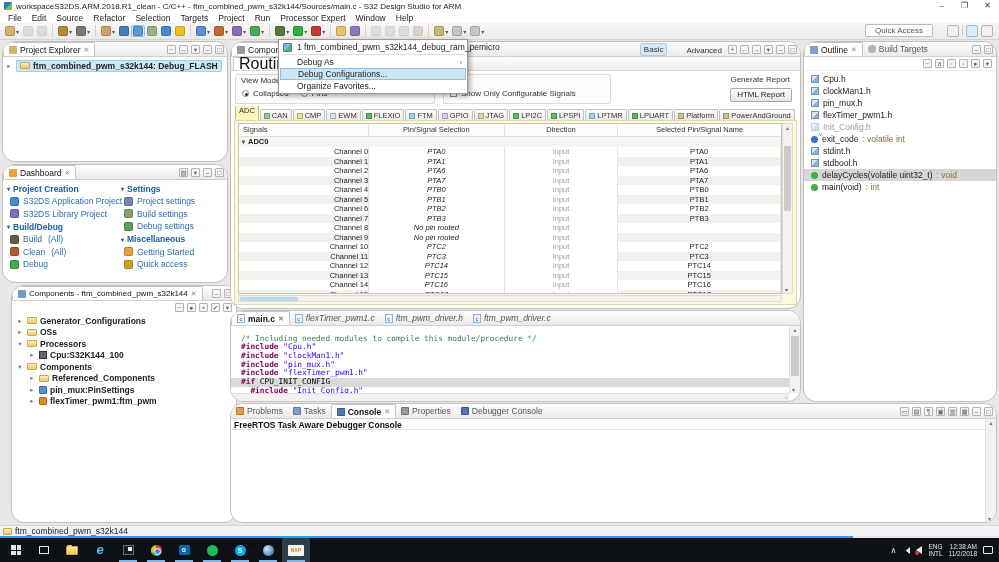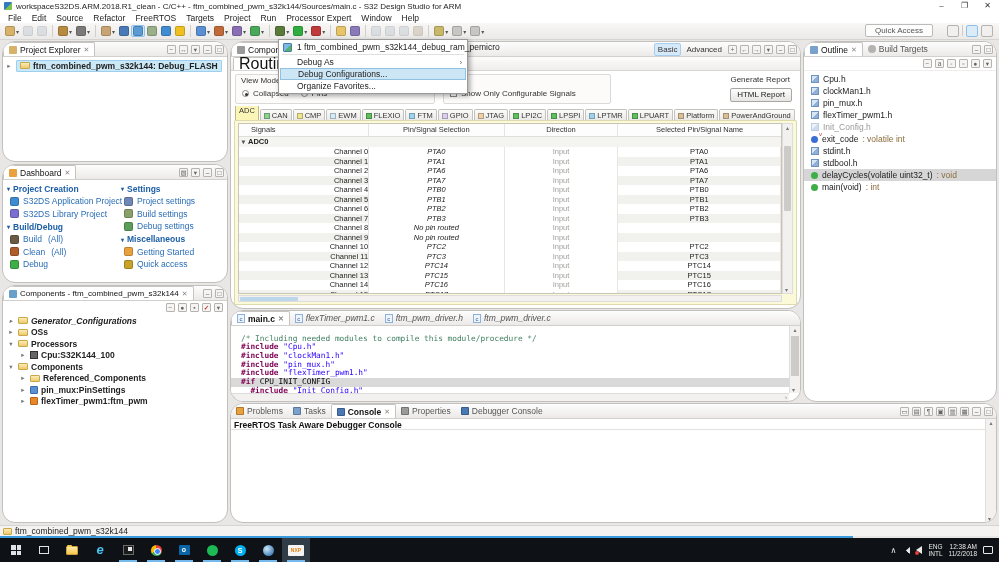--- a/index.html
+++ b/index.html
@@ -56,34 +56,34 @@
   .dicon{width:9px;height:9px;border-radius:2px;border:1px solid rgba(0,0,0,.2);flex:none}
   .dbadge{margin-left:2px}
 
   
   .groupbox{position:absolute;border:1px solid #dcdad6;border-radius:2px;background:#fcfbfa;font-size:8px;color:#333}
   .gb-title{position:absolute;top:1px;left:5px;font-size:8px;color:#333}
   .radio{width:7px;height:7px;border:1px solid #8a8a8a;border-radius:50%;background:#fff;display:inline-block;position:relative;flex:none}
   .radio.on::after{content:"";position:absolute;left:1.5px;top:1.5px;width:3px;height:3px;border-radius:50%;background:#333}
   .checkbox{width:7px;height:7px;border:1px solid #8a8a8a;background:#fff;display:inline-block;flex:none}
   .ctrl-row{display:flex;align-items:center;gap:3px;font-size:8px}
-  .pillgrp{display:flex;align-items:center;gap:2px;font-size:8px;color:#333}
+  .pillgrp{display:flex;align-items:flex-end;gap:16px;font-size:8px;color:#333}
   .pill{padding:1px 3px;border-radius:2px}
   .pill.on{background:#d6e9f8;border:1px solid #a8cdec}
   #html-report-btn{position:absolute;right:8px;top:46px;width:62px;height:14px;border:1px solid #a9a7a4;border-radius:2px;background:linear-gradient(#fdfdfd,#e8e6e4);font-size:8px;text-align:center;line-height:12px;color:#222}
   #gen-report-lbl{position:absolute;right:10px;top:33px;font-size:8px;color:#333}
   #ctabs{position:absolute;left:4px;right:4px;top:64px;height:15px;display:flex;align-items:flex-end;overflow:hidden}
   .ctab{display:flex;align-items:center;gap:2px;padding:1px 3px;font-size:7.5px;background:linear-gradient(#fbfbfa,#e9e8e6);border:1px solid #c4c2bf;border-bottom:none;border-radius:2px 2px 0 0;margin-right:1px;height:12px;color:#333;white-space:nowrap}
   .ctab.active{background:#fbf6b8;height:23px;border-color:#bdb98a}
   .csq{width:6px;height:6px;border:1px solid rgba(0,0,0,.25);flex:none}
   #adc-pane{position:absolute;left:3px;right:3px;top:78px;bottom:3px;background:#fbf9d8;border:1px solid #dddab0;border-radius:1px}
   #sig-table{position:absolute;left:3px;top:2px;right:14px;bottom:10px;background:#fff;border:1px solid #c8c6b8;overflow:hidden;font-size:7.5px}
   .thead{display:flex;height:13px;line-height:12px;background:#fdfdfd;border-bottom:1px solid #e0ded6;color:#333}
   .th{border-right:1px solid #e6e4dc;text-align:center}
-  .c0{width:24%;text-align:left;padding-left:12px}.c1{width:25%}.c2{width:21%}.c3{width:30%;border-right:none}
+  .c0{width:24%;text-align:left;padding-left:4px}.c1{width:25%}.c2{width:21%}.c3{width:30%;border-right:none}
   .tr{display:flex;height:9.5px;line-height:9.5px}
   .tr:nth-child(odd){background:#f1f1ee}
   .td{border-right:1px solid #e8e6de;text-align:center;overflow:hidden;white-space:nowrap}
   .td.c0{text-align:right;padding-left:16px}
   .td.c1{font-style:italic;background:#fff}
   .td.c2{color:#a2a09c;background:#fff}
   .grow{display:flex;height:10px;line-height:10px;background:#f4f4f1;font-weight:bold}
   .grow .gtw{width:9px;text-align:center;color:#555;font-size:6.5px}
   .tvscroll{position:absolute;right:3px;top:2px;width:11px;bottom:10px;background:#f2f1ef;border:1px solid #ddd;font-size:6px;color:#777;text-align:center}
   .tvthumb{position:absolute;left:1px;right:1px;top:22px;height:65px;background:#cdcbc8;border-radius:1px}
@@ -172,21 +172,21 @@
       <span>❐</span>
       <span>✕</span>
     </span>
   </div>
 
   <div id="menubar">
       <span class="menu-item">File</span>
       <span class="menu-item">Edit</span>
       <span class="menu-item">Source</span>
       <span class="menu-item">Refactor</span>
-      <span class="menu-item">FreeRTOS</span>
+      <span class="menu-item">Selection</span>
       <span class="menu-item">Targets</span>
       <span class="menu-item">Project</span>
       <span class="menu-item">Run</span>
       <span class="menu-item">Processor Expert</span>
       <span class="menu-item">Window</span>
       <span class="menu-item">Help</span>
     </div>
 
   <div id="toolbar">
       <span class="tbtn">
@@ -399,41 +399,41 @@
             <span>Getting Started</span>
           </div>
           <div class="ditem">
             <span class="dicon" style="background: rgb(201, 162, 39);"></span>
             <span>Quick access</span>
           </div>
         </div>
       </div>
   </div>
 
-  <div class="panel" id="comps" style="left:2px;top:285px;width:226px;height:238px">
+  <div class="panel" id="comps" style="left:11px;top:285px;width:226px;height:238px">
     <div class="tabbar">
       <span class="vtab active" style="font-size:8px">
         <span class="ticon-sm" style="background:#6aa0c8"></span>
         <span>Components - ftm_combined_pwm_s32k144</span>
         <span class="tclose">✕</span>
       </span>
       <span class="tab-tools">
         <span class="mi noborder">–</span>
         <span class="mi noborder">□</span>
       </span>
     </div>
     <div style="display:flex;justify-content:flex-end;gap:3px;padding:2px 4px" id="comps-tools">
         <span class="mi">−</span>
         <span class="mi">●</span>
         <span class="mi">▪</span>
         <span class="mi red">✓</span>
         <span class="mi noborder">▾</span>
       </div>
     <div id="comps-tree" style="padding:1px 2px">
-        <div class="titem" style="padding-left: 2px; font-style: italic;">
+        <div class="titem" style="padding-left: 2px;">
           <span class="twisty">▸</span>
           <span class="i-folder"></span>
           <span style="font-weight: bold;">Generator_Configurations</span>
         </div>
         <div class="titem" style="padding-left: 2px;">
           <span class="twisty">▸</span>
           <span class="i-folder"></span>
           <span style="font-weight: bold;">OSs</span>
         </div>
         <div class="titem" style="padding-left: 2px;">

